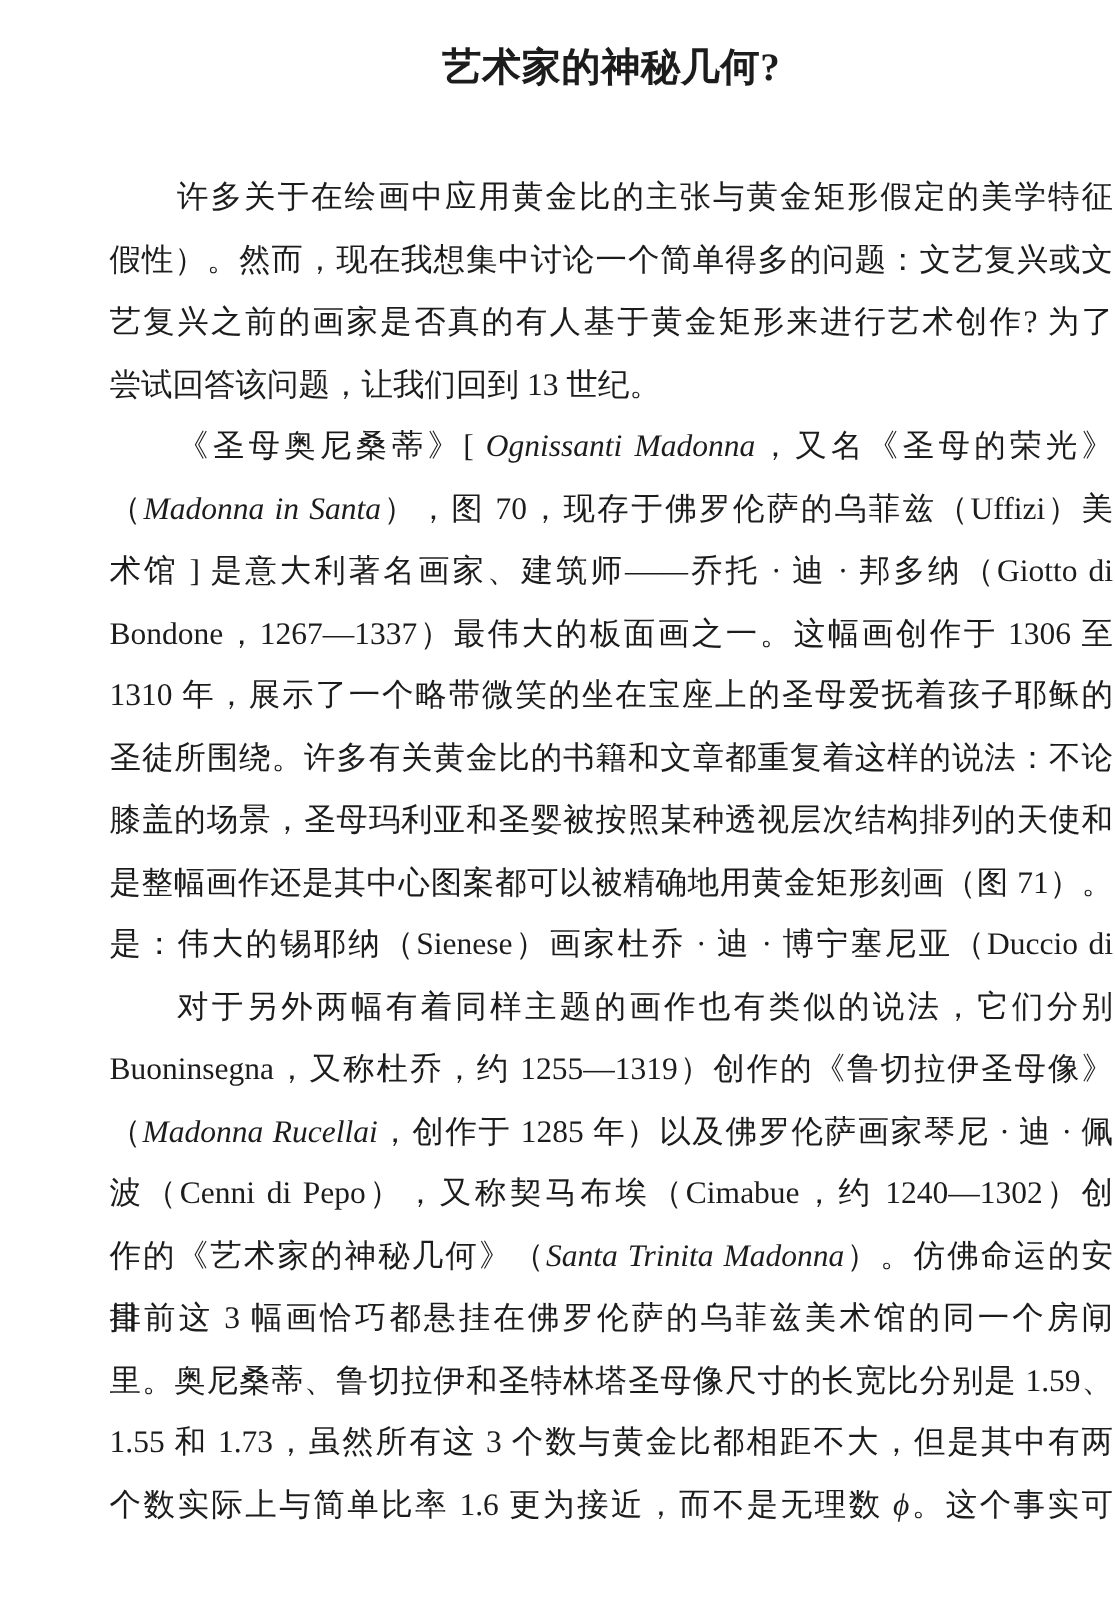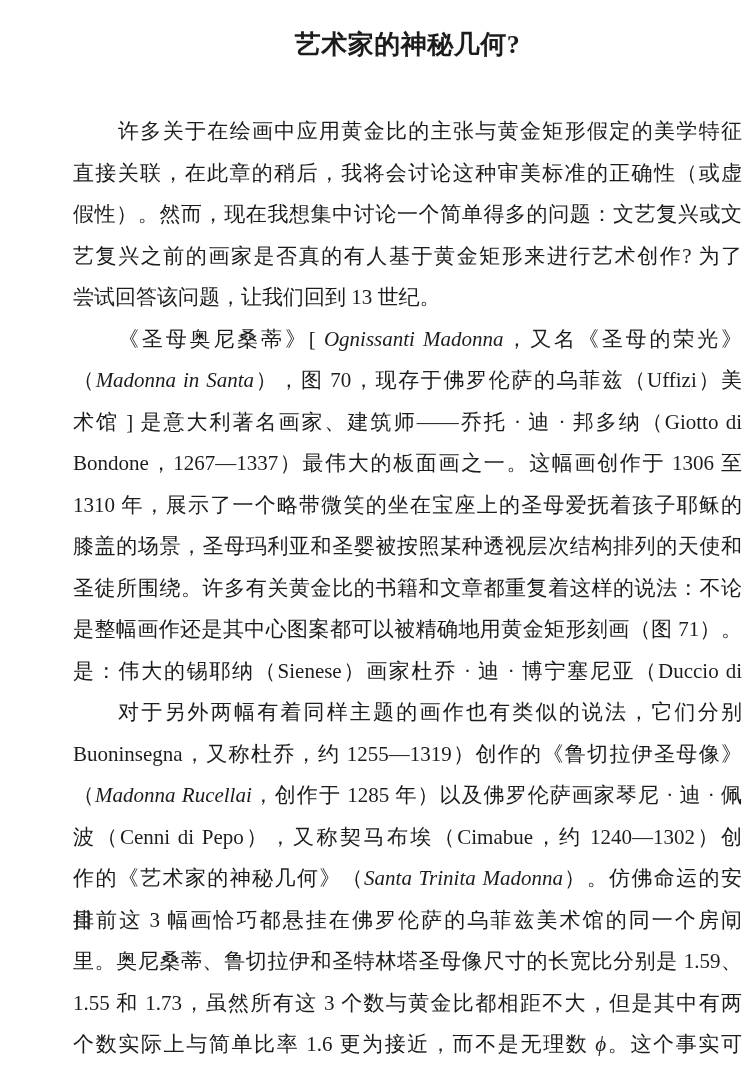--- a/index.html
+++ b/index.html
@@ -52,31 +52,30 @@
   .line i {
   }
 </style>
 </head>
 <body>
 
 <div class="page">
   <h1 class="chapter-title">艺术家的神秘几何?</h1>
   <div class="text-body">
       <div class="line j ind"><span>许多关于在绘画中应用黄金比的主张与黄金矩形假定的美学特征</span></div>
-      <div class="line j"><span>直接关联，在此章的稍后，我将会讨论这种审美标准的正确性（或虚</span></div>
       <div class="line j"><span>假性）。然而，现在我想集中讨论一个简单得多的问题：文艺复兴或文</span></div>
       <div class="line j"><span>艺复兴之前的画家是否真的有人基于黄金矩形来进行艺术创作? 为了</span></div>
       <div class="line"><span>尝试回答该问题，让我们回到 13 世纪。</span></div>
       <div class="line j ind"><span>《圣母奥尼桑蒂》[ </span><i>Ognissanti Madonna</i><span>，又名《圣母的荣光》</span></div>
       <div class="line j"><span>（</span><i>Madonna in Santa</i><span>），图 70，现存于佛罗伦萨的乌菲兹（Uffizi）美</span></div>
       <div class="line j"><span>术馆 ] 是意大利著名画家、建筑师——乔托 · 迪 · 邦多纳（Giotto di</span></div>
       <div class="line j"><span>Bondone，1267—1337）最伟大的板面画之一。这幅画创作于 1306 至</span></div>
       <div class="line j"><span>1310 年，展示了一个略带微笑的坐在宝座上的圣母爱抚着孩子耶稣的</span></div>
+      <div class="line j"><span>圣徒所围绕。许多有关黄金比的书籍和文章都重复着这样的说法：不论</span></div>
       <div class="line j"><span>膝盖的场景，圣母玛利亚和圣婴被按照某种透视层次结构排列的天使和</span></div>
-      <div class="line j"><span>圣徒所围绕。许多有关黄金比的书籍和文章都重复着这样的说法：不论</span></div>
       <div class="line j"><span>是整幅画作还是其中心图案都可以被精确地用黄金矩形刻画（图 71）。</span></div>
       <div class="line j"><span>是：伟大的锡耶纳（Sienese）画家杜乔 · 迪 · 博宁塞尼亚（Duccio di</span></div>
       <div class="line j ind"><span>对于另外两幅有着同样主题的画作也有类似的说法，它们分别</span></div>
       <div class="line j"><span>Buoninsegna，又称杜乔，约 1255—1319）创作的《鲁切拉伊圣母像》</span></div>
       <div class="line j"><span>（</span><i>Madonna Rucellai</i><span>，创作于 1285 年）以及佛罗伦萨画家琴尼 · 迪 · 佩</span></div>
       <div class="line j"><span>波（Cenni di Pepo），又称契马布埃（Cimabue，约 1240—1302）创</span></div>
       <div class="line j"><span>作的《艺术家的神秘几何》（</span><i>Santa Trinita Madonna</i><span>）。仿佛命运的安排，</span></div>
       <div class="line j"><span>目前这 3 幅画恰巧都悬挂在佛罗伦萨的乌菲兹美术馆的同一个房间</span></div>
       <div class="line j"><span>里。奥尼桑蒂、鲁切拉伊和圣特林塔圣母像尺寸的长宽比分别是 1.59、</span></div>
       <div class="line j"><span>1.55 和 1.73，虽然所有这 3 个数与黄金比都相距不大，但是其中有两</span></div>

